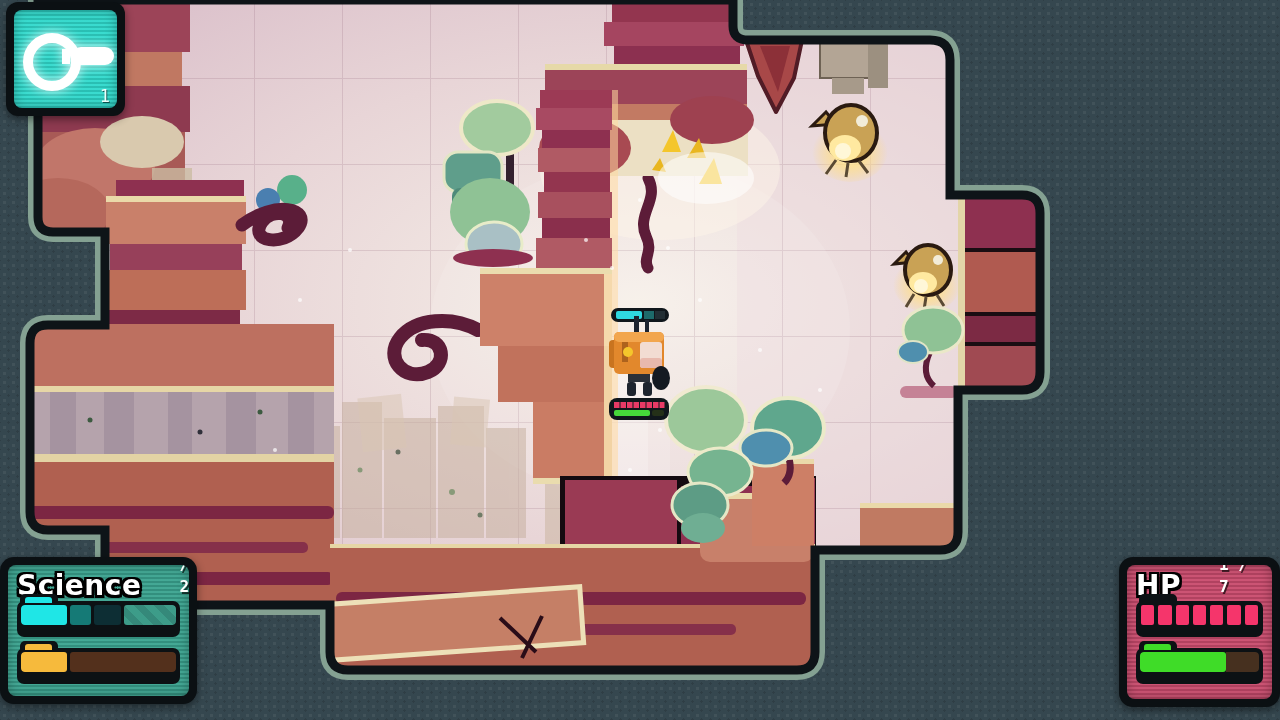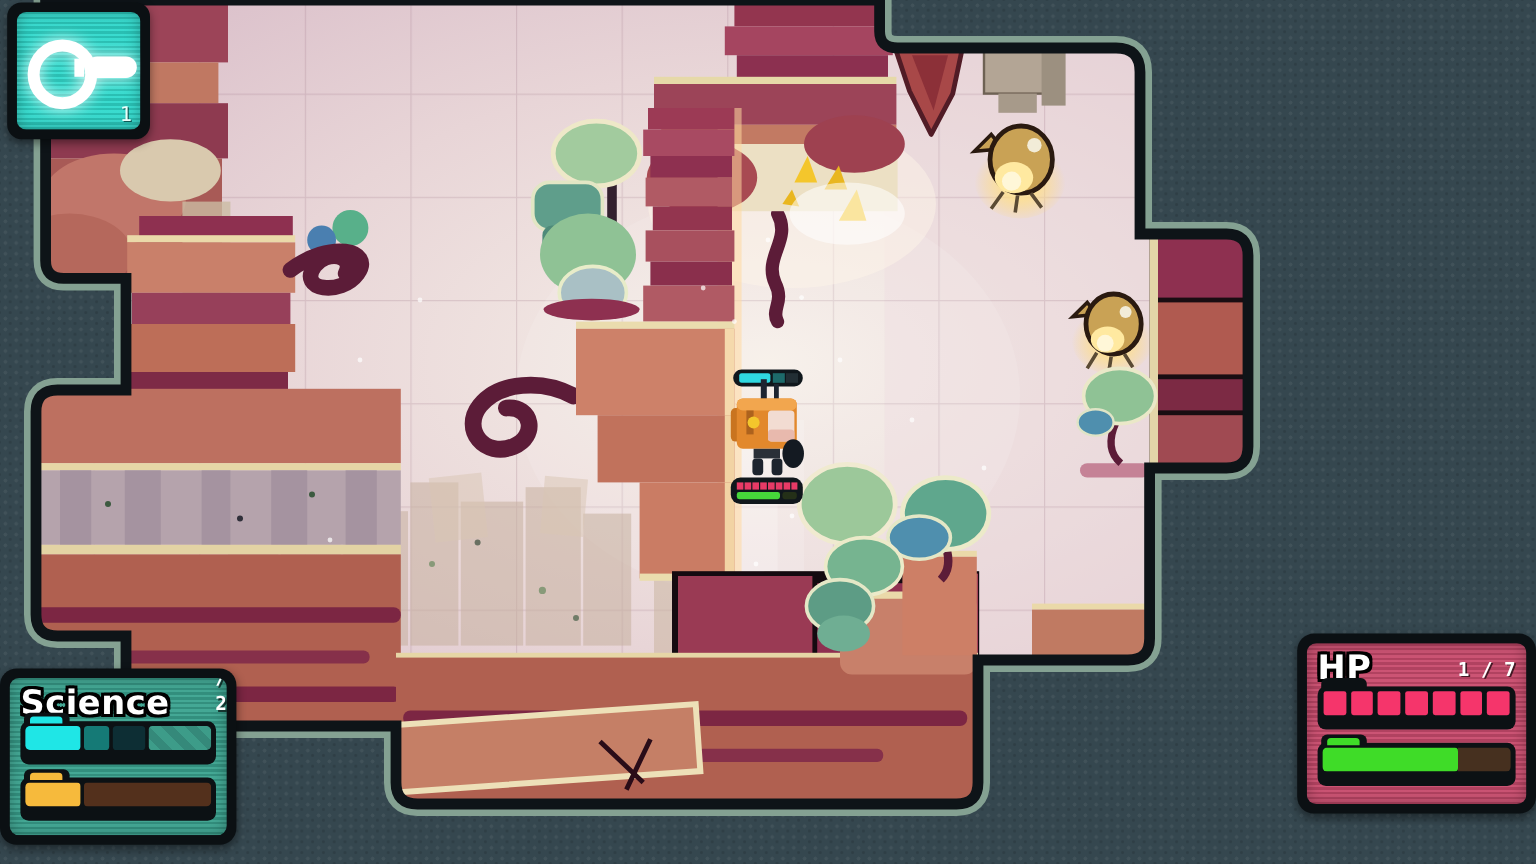--- a/index.html
+++ b/index.html
@@ -51,21 +51,21 @@
   .hp-inner{display:flex;gap:4px;height:20px;}
   .hpseg{flex:1;border-radius:2px;}
   .fuel-inner{display:flex;height:20px;border-radius:4px;overflow:hidden;}
   #fuel-fill{border-radius:3px;}
   .fuel-rest{flex:1;background:#46301f;border-radius:0 3px 3px 0;}
 
   
   .res-panel{left:0px;top:557px;width:197px;height:147px;}
   .res-screen{background-color:#3aa38f;padding:6px 9px 0 9px;}
   
-  .vit-panel{right:0px;top:528px;width:199px;height:150px;}
+  .vit-panel{right:0px;top:557px;width:161px;height:150px;}
   .vit-screen{background-color:#c94b6d;padding:6px 9px 0 9px;}
 </style>
 </head>
 <body>
 
 <div class="stage">
 
 <svg width="1280" height="720" viewBox="0 0 1280 720">
   <defs>
     <radialGradient id="bgGrad" cx="0.5" cy="0.42" r="0.75">

